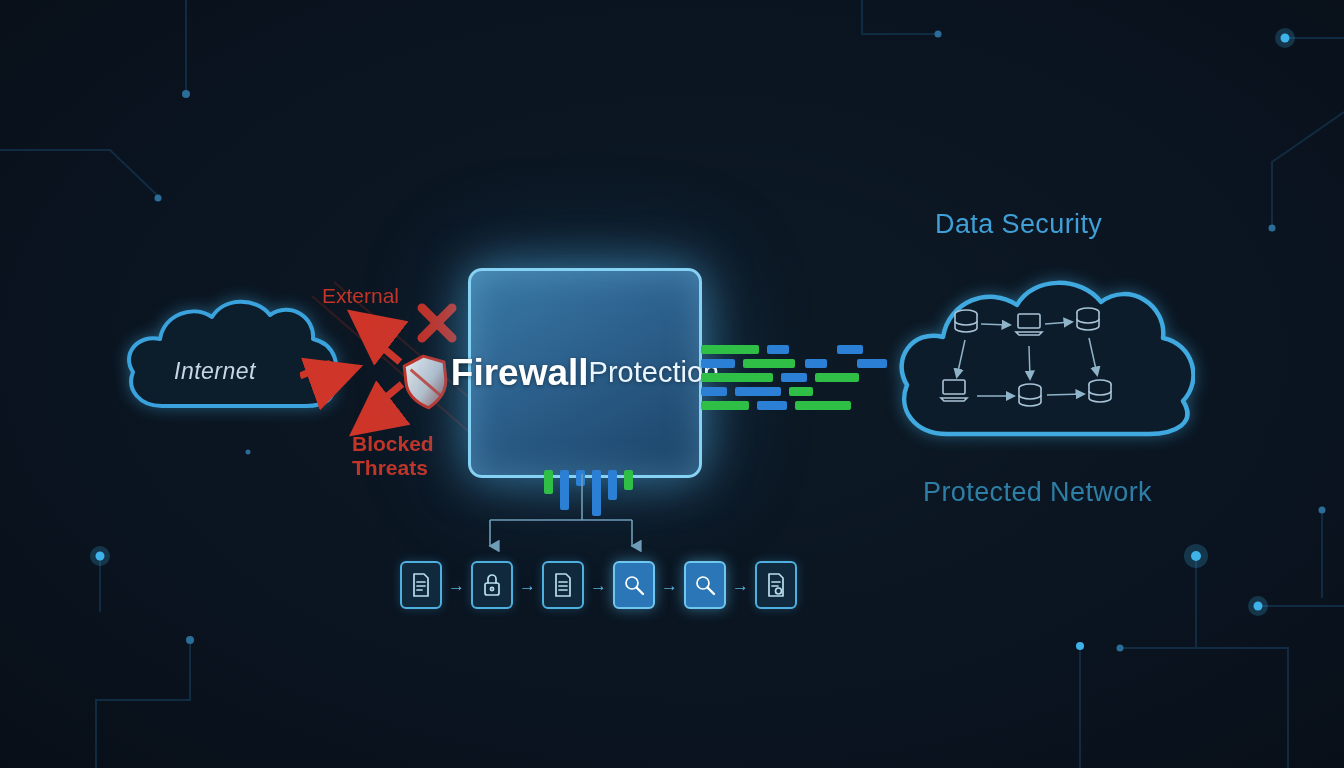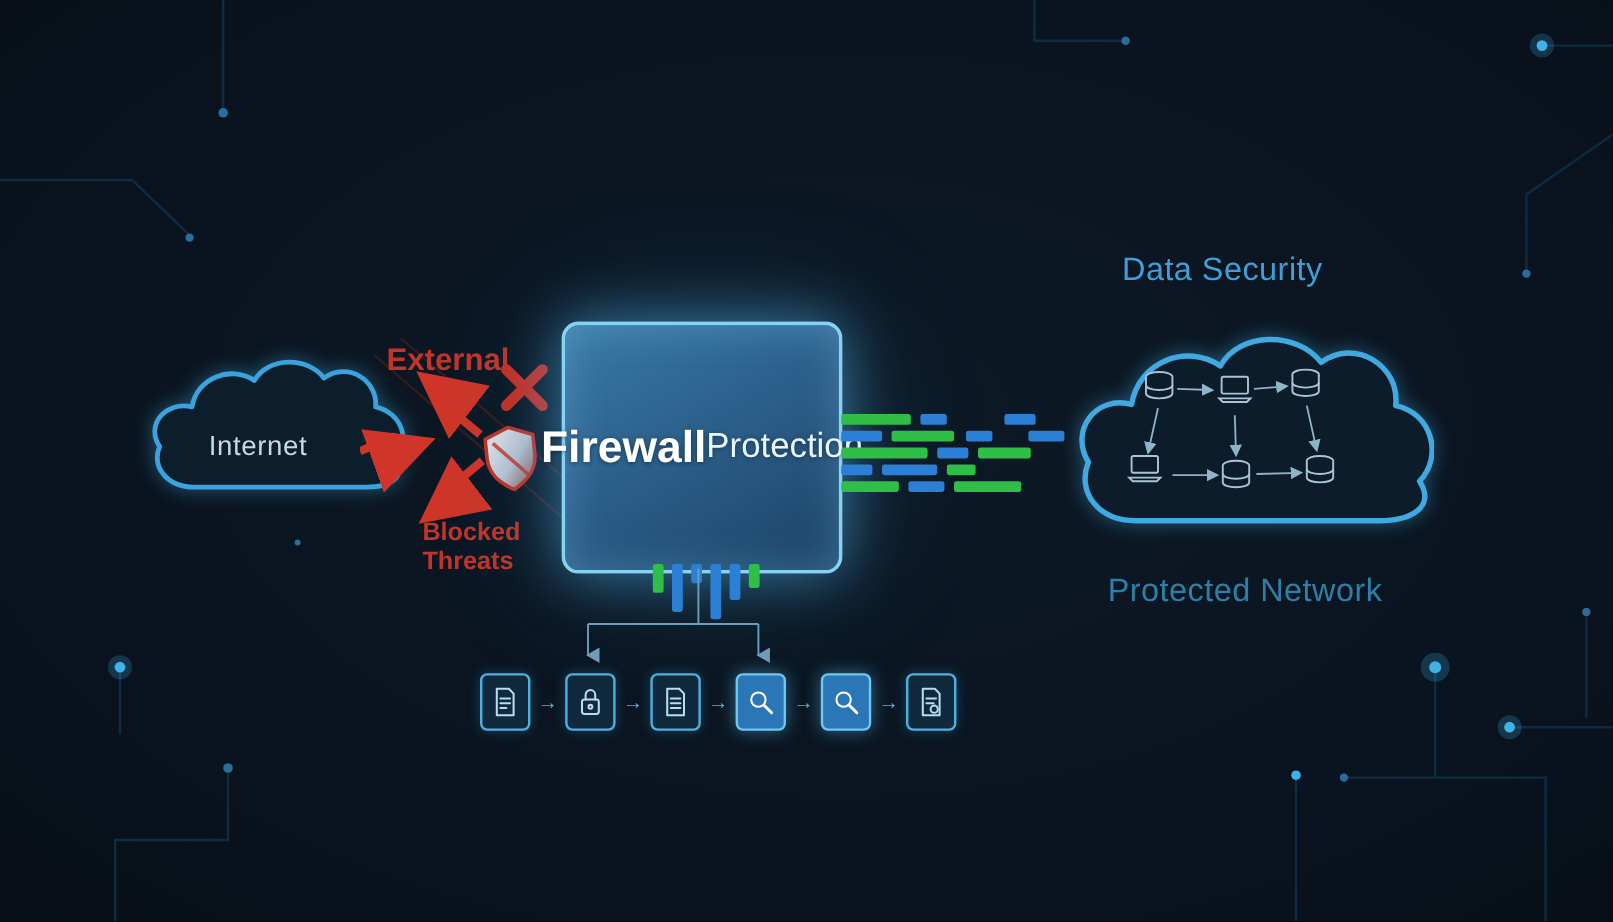--- a/index.html
+++ b/index.html
@@ -4,22 +4,22 @@
 <style>
   html,body{margin:0;padding:0;background:#05080d;}
   .stage{
     position:relative;width:1344px;height:768px;overflow:hidden;
     background:radial-gradient(1100px 650px at 52% 46%, #0d1a26 0%, #0a1420 55%, #070d15 100%);
     font-family:"Liberation Sans", sans-serif;
   }
   .abs{position:absolute;}
   svg{display:block;}
   .txt{position:absolute;white-space:nowrap;}
-  .internet-label{color:#c9d7e4;font-size:23px;letter-spacing:.5px;}
-  .red-label{color:#c23528;font-size:26px;font-weight:700;}
+  .internet-label{color:#c9d7e4;font-size:23px;letter-spacing:.5px;font-style:italic;}
+  .red-label{color:#c23528;font-size:21px;font-weight:400;}
   .blocked-label{color:#c23528;font-size:21px;font-weight:600;text-align:left;white-space:normal;line-height:1.15;}
   .fw-box{
     left:468px;top:268px;width:228px;height:204px;border-radius:14px;
     border:3px solid #86d2f4;
     background:linear-gradient(150deg,#3a7aa6 0%, #2c608c 45%, #1b4266 100%);
     box-shadow:0 0 48px rgba(86,186,244,.55), 0 0 110px rgba(60,150,220,.25), inset 0 0 34px rgba(140,215,250,.28);
     display:flex;flex-direction:row;align-items:center;justify-content:center;
   }
   .fw-title{font-size:37px;font-weight:bold;color:#ffffff;text-shadow:0 1px 4px rgba(0,0,0,.45);line-height:1.1;}
   .fw-sub{font-size:29px;color:#eaf6ff;text-shadow:0 1px 4px rgba(0,0,0,.4);line-height:1.15;}

